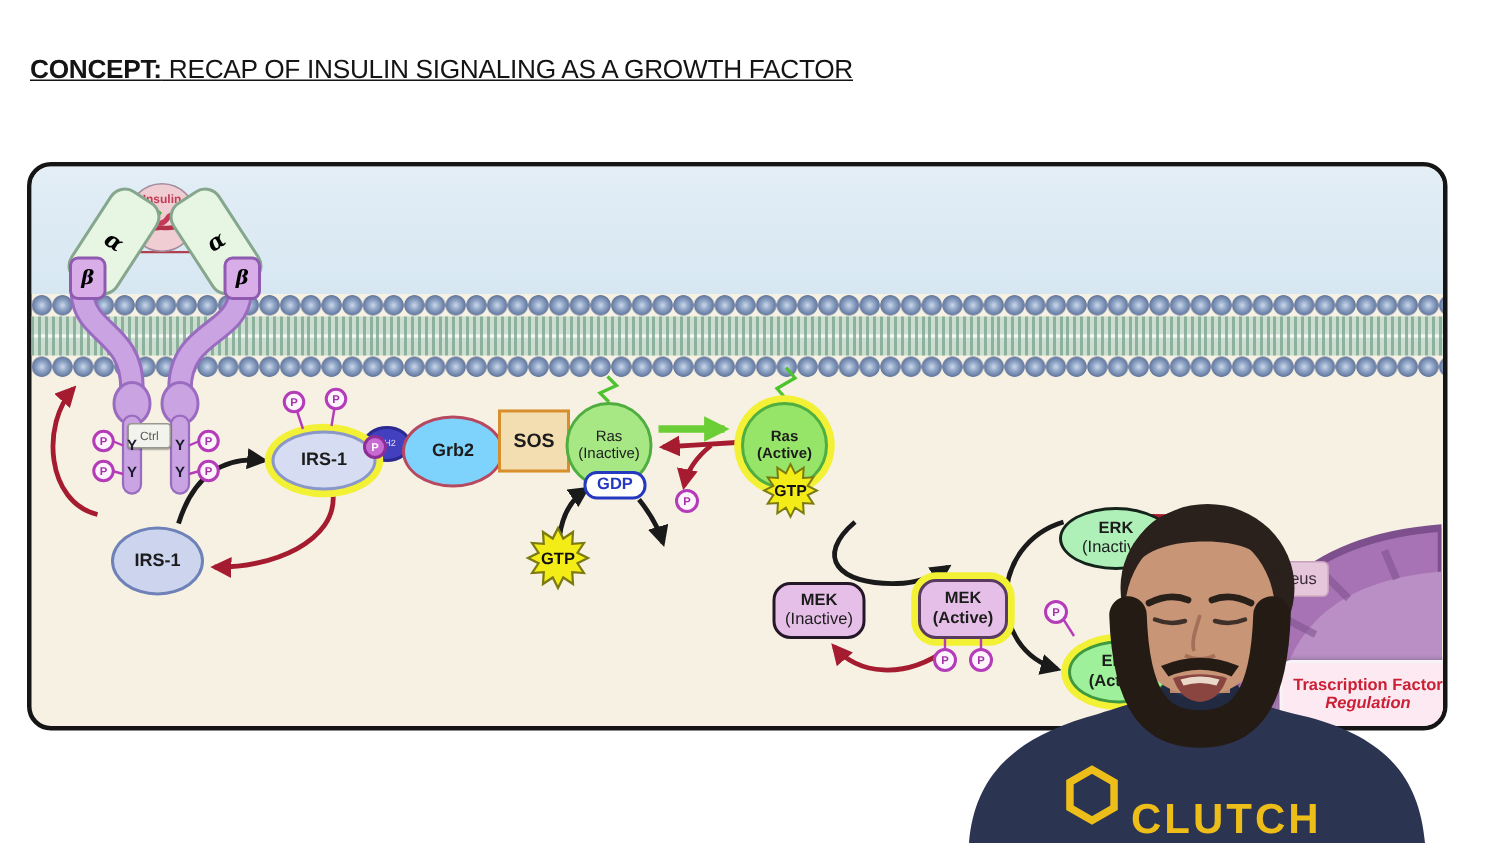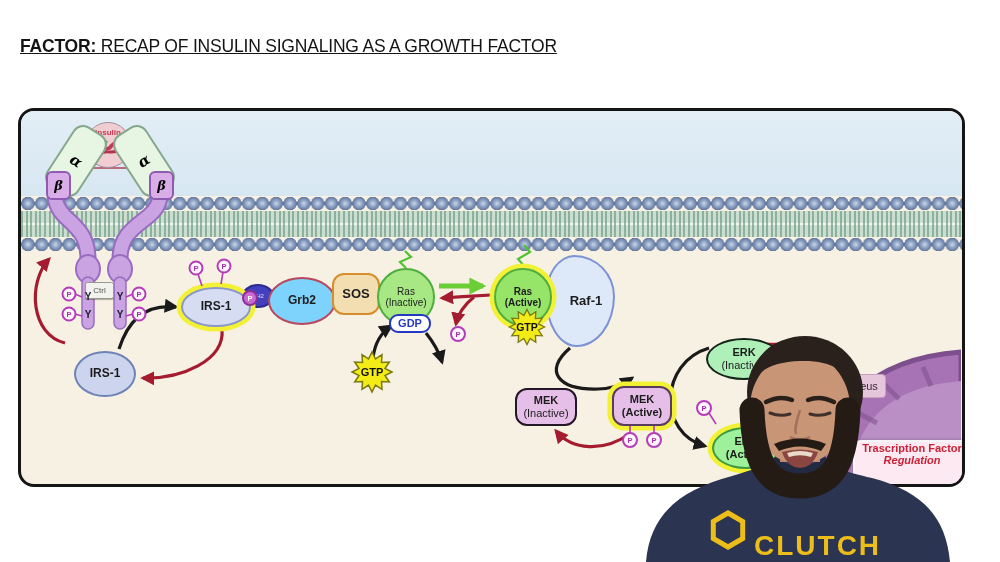--- a/index.html
+++ b/index.html
@@ -38,33 +38,33 @@
         border:2px solid #8e5bb0;z-index:2;display:flex;align-items:center;justify-content:center;font-size:13px;}
   .insulin{position:absolute;left:64px;top:11px;width:46px;height:46px;border-radius:50%;
         background:#f0cdd2;border:1.5px solid #a38c9c;z-index:1;display:flex;flex-direction:column;
         align-items:center;box-sizing:border-box;}
   .insulin .cap{font-size:8px;font-weight:bold;color:#c23a55;margin-top:5px;}
   .ctrlkey{position:absolute;left:64px;top:171px;width:27px;height:15px;background:#f3f3ee;
         border:1px solid #99998f;border-radius:2.5px;box-shadow:0 1px 1px rgba(0,0,0,.3);
         font-size:8px;color:#555;display:flex;align-items:center;justify-content:center;z-index:4;}
   .tfbox{position:absolute;left:832px;top:329px;width:114px;height:42px;border-radius:8px;
         background:#fce9f2;border:2.5px solid #f6f4f6;box-shadow:0 1px 4px rgba(0,0,0,.4);
-        display:flex;flex-direction:column;align-items:center;
+        display:flex;flex-direction:column;align-items:center;justify-content:center;
         color:#cb2136;font-size:11px;font-weight:bold;z-index:3;}
   .tfbox .it{font-style:italic;}
   .nuclabel{position:absolute;left:809px;top:263px;width:54px;height:22px;border-radius:4px;
         background:#e6c6da;border:1px solid #c7a0bb;display:flex;align-items:center;justify-content:center;
         font-size:11px;color:#3a2a3a;z-index:3;}
   
   .person{position:absolute;left:640px;top:318px;width:320px;height:244px;z-index:10;text-align:center;}
 </style>
 </head>
 <body>
 
-<div class="title"><span class="b">FACTOR:</span><span> RECAP OF INSULIN SIGNALING AS A GROWTH FACTOR</span></div>
+<div class="title"><span class="b">CONCEPT:</span><span> RECAP OF INSULIN SIGNALING AS A GROWTH FACTOR</span></div>
 
 <div class="panel">
   <div class="zone-extra"></div>
   <div class="membrane">
     <div class="mem-row"></div>
     <div class="mem-mid"></div>
     <div class="mem-row"></div>
   </div>
 
   <svg class="layer" viewBox="0 0 940 372">
@@ -164,32 +164,29 @@
     </div>
   <div class="mol ell glow" style="left:160px;top:176px;width:70px;height:40px;background:#d6dcf2;border:2px solid #8a97c9;font-size:12px;">
       <div class="l1">IRS-1</div>
     </div>
   <div class="mol ell" style="left:221px;top:173px;width:32px;height:24px;background:#4340c0;border:2px solid #2a2a90;font-size:6px;color:#e9d6f6;z-index:2;">
       <div>SH2</div>
     </div>
   <div class="mol ell" style="left:247px;top:166px;width:68px;height:48px;background:#7dd3fc;border:2.5px solid #b8485f;font-size:12px;">
       <div class="l1">Grb2</div>
     </div>
-  <div class="mol" style="left:311px;top:162px;width:48px;height:42px;background:#f3deb2;border:2.5px solid #d78f2e;border-radius:12px;font-size:13px;">
+  <div class="mol" style="left:311px;top:162px;width:48px;height:42px;background:#f3deb2;border:2.5px solid #d78f2e;border-radius:0;font-size:13px;">
       <div class="l1">SOS</div>
     </div>
   <div class="mol ell" style="left:356px;top:157px;width:58px;height:58px;background:#a7e885;border:2px solid #4fae3f;font-size:10px;">
     <div>Ras</div>
     <div>(Inactive)</div>
   </div>
   <div class="mol" style="left:368px;top:203px;width:42px;height:19px;background:#ffffff;border:2.5px solid #2438c0;border-radius:9px;font-size:11px;color:#2438c0;z-index:4;">
       <div class="l1">GDP</div>
-    </div>
-  <div class="mol" style="left:524px;top:144px;width:70px;height:92px;background:#dde9f8;border:2.5px solid #7d92d4;border-radius:42% 58% 55% 45% / 45% 45% 55% 55%;font-size:13px;padding-left:12px;">
-      <div class="l1">Raf-1</div>
     </div>
   <div class="mol ell glow" style="left:473px;top:157px;width:58px;height:58px;background:#97e568;border:2px solid #4fae3f;font-size:10px;">
     <div class="l1">Ras</div>
     <div class="l1">(Active)</div>
   </div>
   <div class="mol" style="left:494px;top:277px;width:62px;height:38px;background:#e6bfe9;border:2.5px solid #241728;border-radius:12px;font-size:11px;">
     <div class="l1">MEK</div>
     <div>(Inactive)</div>
   </div>
   <div class="mol glow" style="left:591px;top:275px;width:60px;height:40px;background:#e6bfe9;border:2px solid #5a3b60;border-radius:12px;font-size:11px;">

